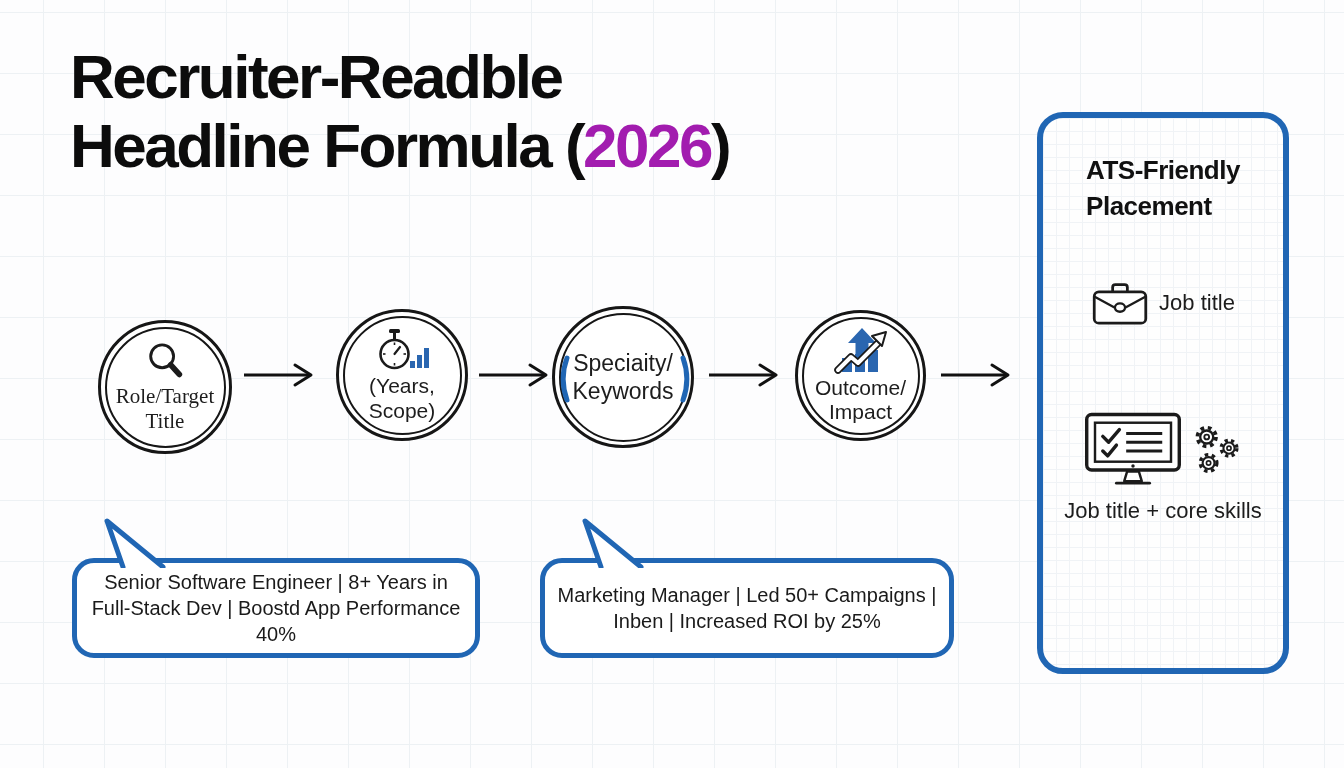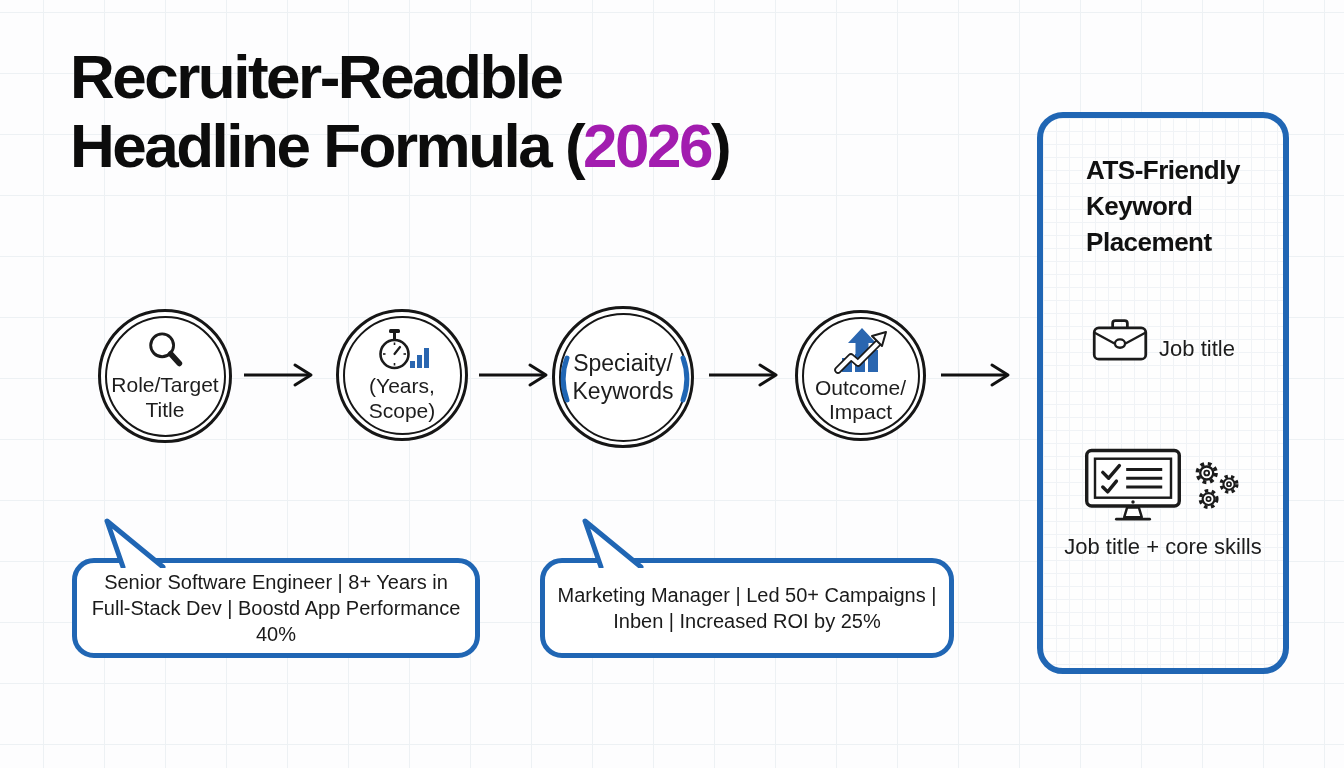--- a/index.html
+++ b/index.html
@@ -32,21 +32,21 @@
   }
   .node-inner{
     position:absolute; inset:3.5px;
     border:2.5px solid #161616; border-radius:50%;
     display:flex; flex-direction:column; align-items:center; justify-content:center;
     text-align:center; gap:1px; background:#fff;
   }
   .node-label{ font-size:21px; line-height:24.5px; color:#1d1d1d; }
   .arc-overlay{ position:absolute; inset:-1px; width:142px; height:142px; pointer-events:none; }
 
-  #node-1{ left:98px;  top:309px; width:134px; height:134px; }
+  #node-1{ left:98px;  top:320px; width:134px; height:134px;font-family:Liberation Serif, serif; }
   #node-2{ left:336px; top:309px; width:132px; height:132px; }
   #node-3{ left:552px; top:306px; width:142px; height:142px; }
   #node-4{ left:795px; top:310px; width:131px; height:131px; }
 
   .flow-arrow{ position:absolute; top:362px; }
   #arrow-1{ left:241px; } #arrow-2{ left:476px; }
   #arrow-3{ left:706px; } #arrow-4{ left:938px; }
 
   
   .bubble{
@@ -72,21 +72,21 @@
       linear-gradient(to bottom, #f0f3f6 1px, transparent 1px);
     background-size:13px 13px;
     display:flex; flex-direction:column; align-items:center;
   }
   .panel-title{
     margin-top:34px; 
     font-size:26px; line-height:36px; font-weight:800; color:#111;
     letter-spacing:-0.5px;
   }
   .panel-item-1{
-    margin-top:56px; display:flex; align-items:flex-end; justify-content:center; gap:10px;
+    margin-top:56px; display:flex; align-items:center; justify-content:center; gap:10px;
   }
   .panel-item-2{
     margin-top:86px; display:flex; flex-direction:column; align-items:center;
   }
   .panel-graphic-row{ display:flex; align-items:center; gap:8px; }
   .panel-label{ font-size:22px; color:#1c1c1c; }
   .panel-item-2 .panel-label{ margin-top:10px; }
 </style>
 </head>
 <body>
@@ -194,21 +194,20 @@
   <svg class="bubble-tail" viewBox="0 0 100 50">
     <path d="M34,49 L18,3 L74,49" fill="#ffffff" stroke="#2066b4" stroke-width="5" stroke-linejoin="round" stroke-linecap="round"></path>
   </svg>
   <div>Marketing Manager | Led 50+ Campaigns |</div>
   <div>Inben | Increased ROI by 25%</div>
 </div>
 
 <div class="panel">
   <div class="panel-title">
     <div>ATS-Friendly</div>
-    <div>Keyword</div>
     <div>Placement</div>
   </div>
 
   <div class="panel-item-1">
     <svg width="58" height="46" viewBox="0 0 62 50">
       <path d="M23,13 V8 Q23,5 26,5 H36 Q39,5 39,8 V13" fill="none" stroke="#1b1b1b" stroke-width="3"></path>
       <rect x="3" y="13" width="56" height="34" rx="5" fill="#ffffff" stroke="#1b1b1b" stroke-width="3"></rect>
       <path d="M3,18 L25,30 M37,30 L59,18" fill="none" stroke="#1b1b1b" stroke-width="2.5"></path>
       <ellipse cx="31" cy="30" rx="5.5" ry="4.5" fill="#ffffff" stroke="#1b1b1b" stroke-width="2.5"></ellipse>
     </svg>

